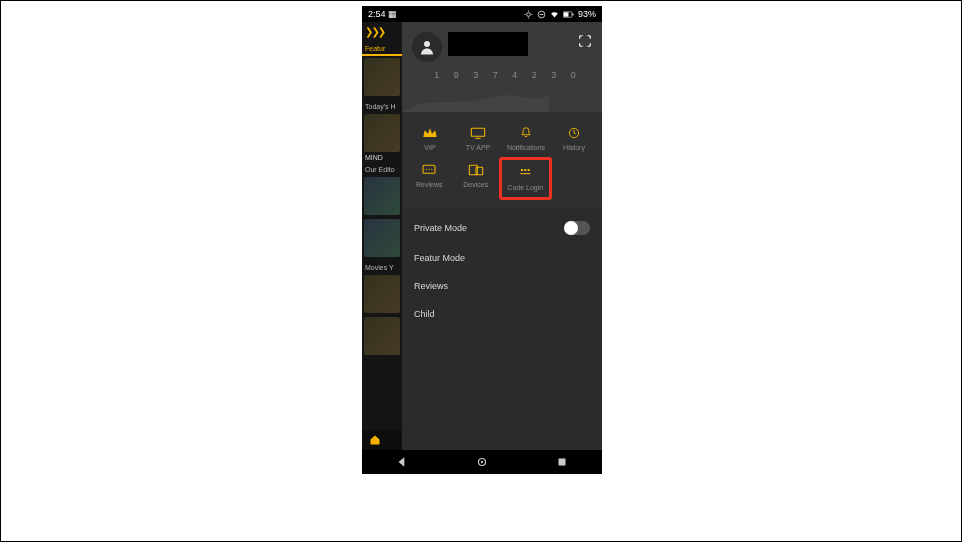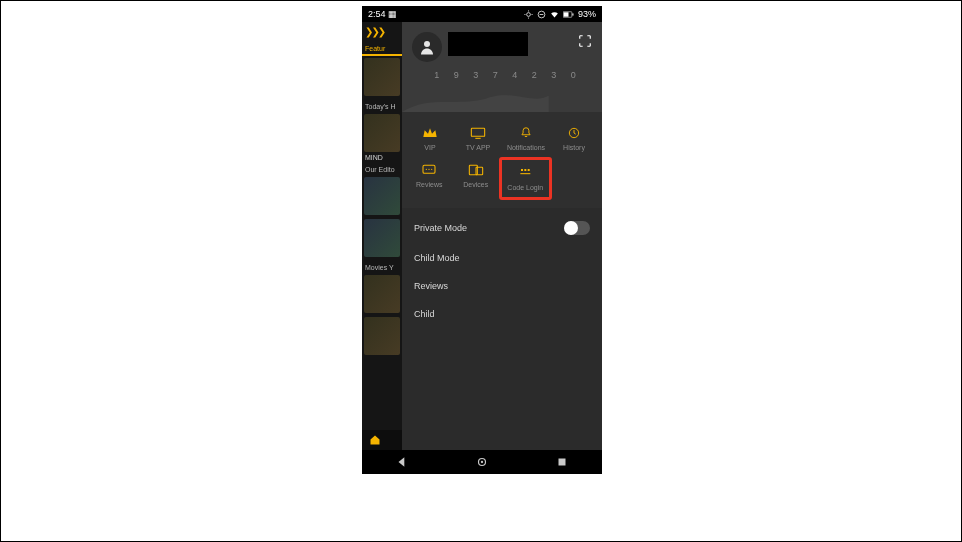--- a/index.html
+++ b/index.html
@@ -177,21 +177,21 @@
       </div>
 
       <div class="menu">
         <div class="menu-item">
           <span>Private Mode</span>
           <div class="toggle">
               <div class="knob"></div>
             </div>
         </div>
         <div class="menu-item">
-          <span>Child Mode</span>
+          <span>Featur Mode</span>
         </div>
         <div class="menu-item">
           <span>Reviews</span>
         </div>
         <div class="menu-item">
           <span>Child</span>
         </div>
       </div>
     </div>
   </div>

